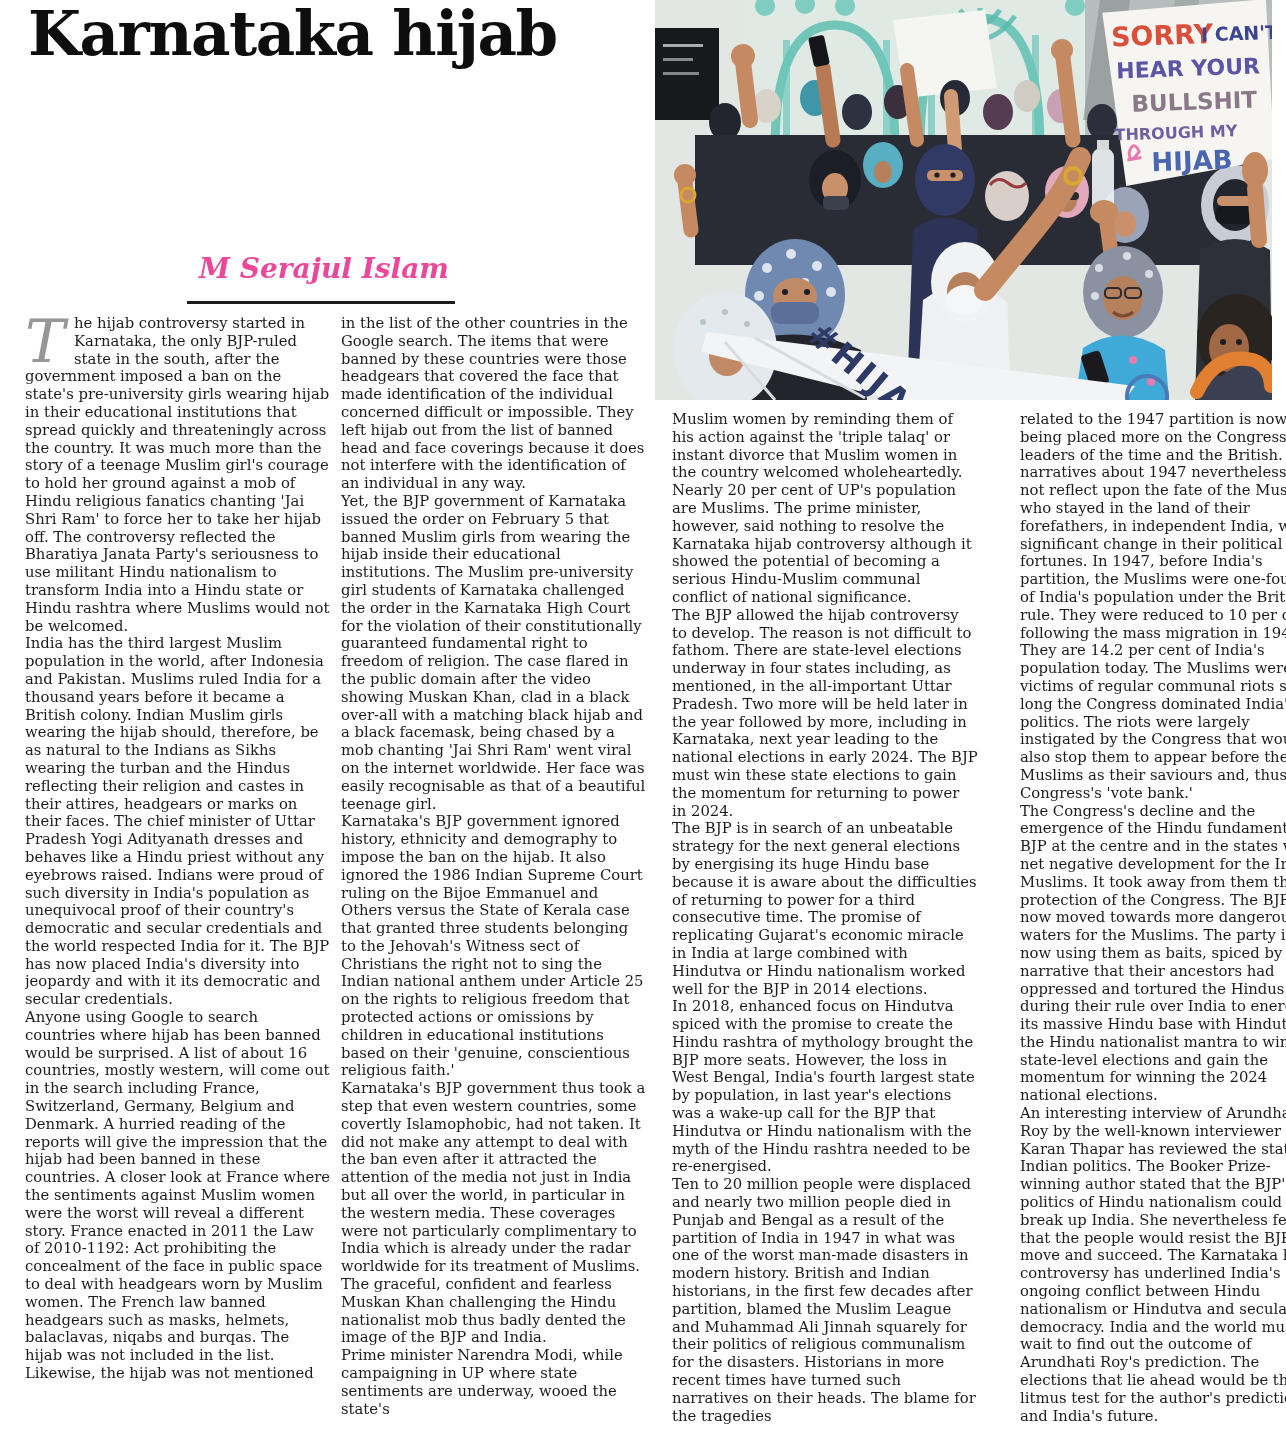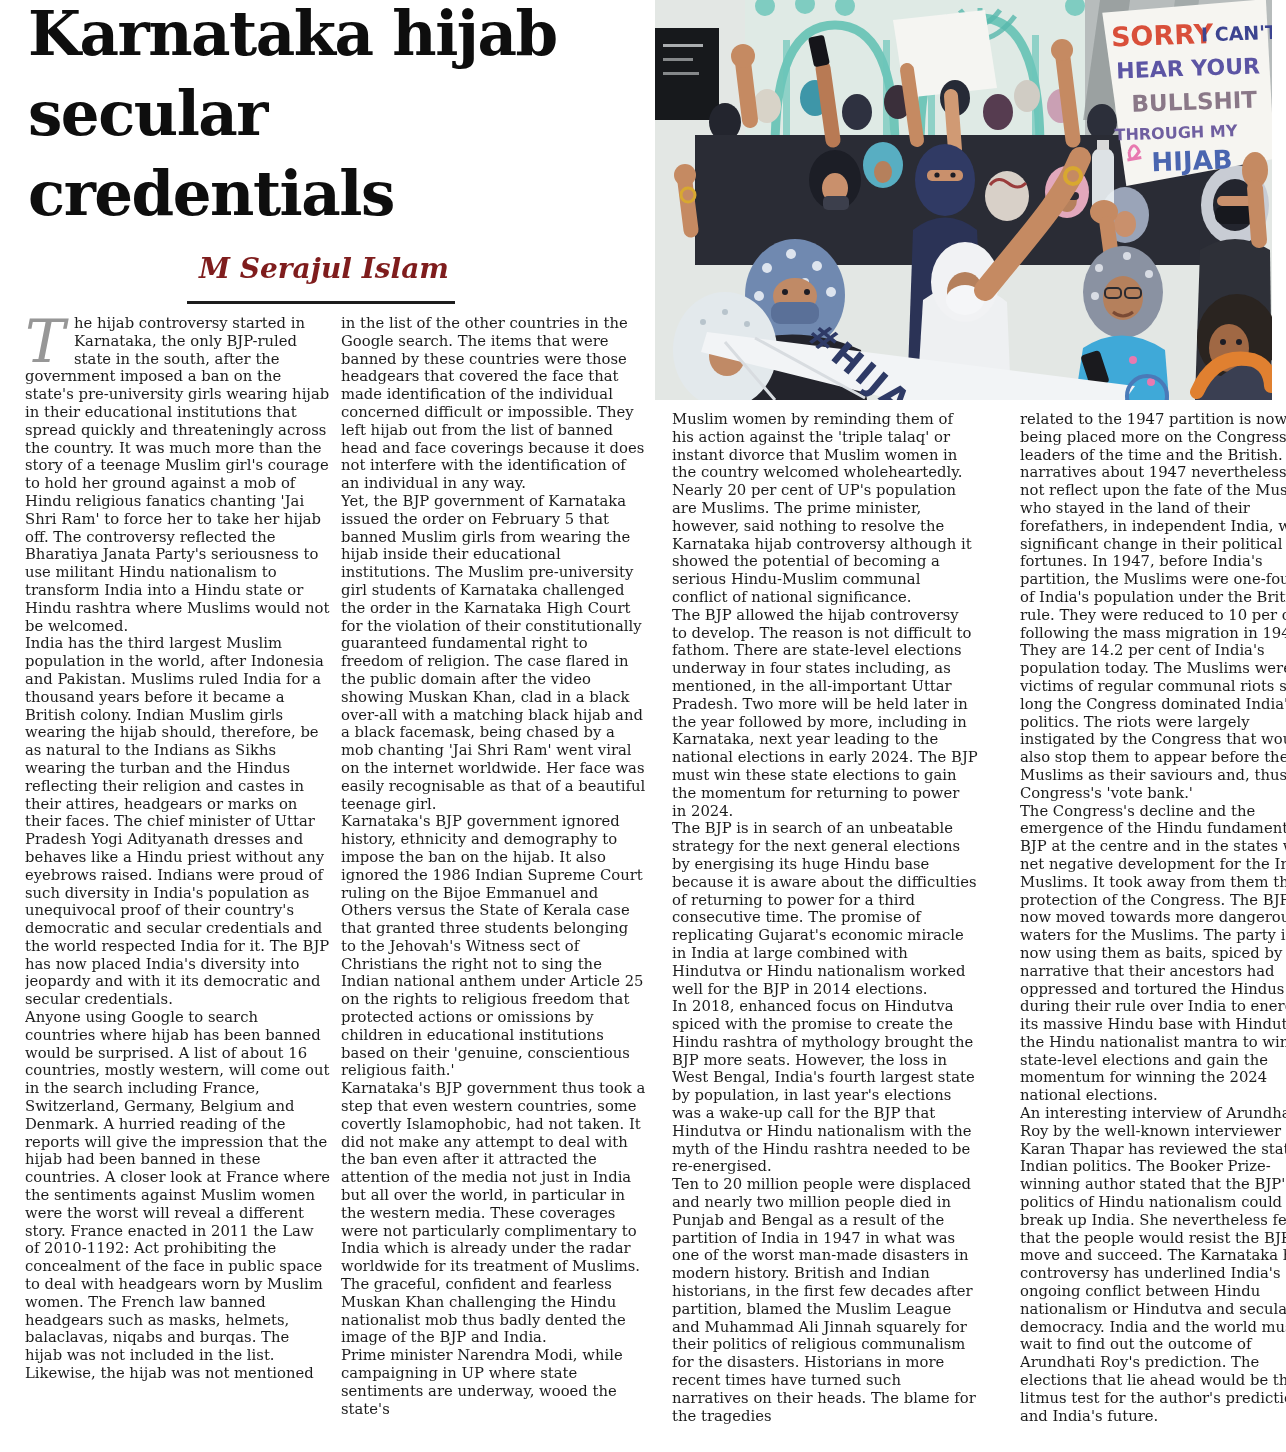--- a/index.html
+++ b/index.html
@@ -7,21 +7,21 @@
     width:1286px;height:1452px;position:relative;background:#ffffff;
     font-family:"DejaVu Serif", serif;color:#1b1b1b;overflow:hidden;
   }
   .headline{
     position:absolute;left:28px;top:-6px;width:615px;
     font-size:61px;line-height:80px;font-weight:bold;color:#0e0e0e;
     letter-spacing:-1.5px;font-family:"DejaVu Serif", serif;
   }
   .byline{
     position:absolute;left:0;top:252px;width:648px;text-align:center;
-    font-size:28px;font-weight:bold;font-style:italic;color:#7f1d1d;
+    font-size:28px;font-weight:bold;font-style:italic;color:#ec4899;
     font-family:"DejaVu Serif", serif;
   }
   .byline-rule{
     position:absolute;left:187px;top:301px;width:268px;height:3px;background:#1c1c1c;
   }
   .col{
     position:absolute;width:306px;font-size:14.8px;line-height:17.8px;
     color:#1c1c1c;text-align:left;overflow:hidden;
   }
   .col p{margin:0;}
@@ -38,21 +38,20 @@
     position:absolute;left:655px;top:0;width:617px;height:400px;overflow:hidden;
     background:#e6e9e6;
   }
   .photo svg{display:block;}
 </style>
 </head>
 <body>
 
 <div class="headline">
   <div>Karnataka hijab</div>
-  <div>secular credentials</div>
 </div>
 
 <div class="byline">M Serajul Islam</div>
 <div class="byline-rule"></div>
 
 <div class="col" id="col1">
     <p><span class="dropcap">T</span>he hijab controversy started in Karnataka, the only BJP-ruled state in the south, after the government imposed a ban on the state's pre-university girls wearing hijab in their educational institutions that spread quickly and threateningly across the country. It was much more than the story of a teenage Muslim girl's courage to hold her ground against a mob of Hindu religious fanatics chanting 'Jai Shri Ram' to force her to take her hijab off. The controversy reflected the Bharatiya Janata Party's seriousness to use militant Hindu nationalism to transform India into a Hindu state or Hindu rashtra where Muslims would not be welcomed.</p>
     <p>India has the third largest Muslim population in the world, after Indonesia and Pakistan. Muslims ruled India for a thousand years before it became a British colony. Indian Muslim girls wearing the hijab should, therefore, be as natural to the Indians as Sikhs wearing the turban and the Hindus reflecting their religion and castes in their attires, headgears or marks on their faces. The chief minister of Uttar Pradesh Yogi Adityanath dresses and behaves like a Hindu priest without any eyebrows raised. Indians were proud of such diversity in India's population as unequivocal proof of their country's democratic and secular credentials and the world respected India for it. The BJP has now placed India's diversity into jeopardy and with it its democratic and secular credentials.</p>
     <p>Anyone using Google to search countries where hijab has been banned would be surprised. A list of about 16 countries, mostly western, will come out in the search including France, Switzerland, Germany, Belgium and Denmark. A hurried reading of the reports will give the impression that the hijab had been banned in these countries. A closer look at France where the sentiments against Muslim women were the worst will reveal a different story. France enacted in 2011 the Law of 2010-1192: Act prohibiting the concealment of the face in public space to deal with headgears worn by Muslim women. The French law banned headgears such as masks, helmets, balaclavas, niqabs and burqas. The hijab was not included in the list. Likewise, the hijab was not mentioned</p>
   </div>

